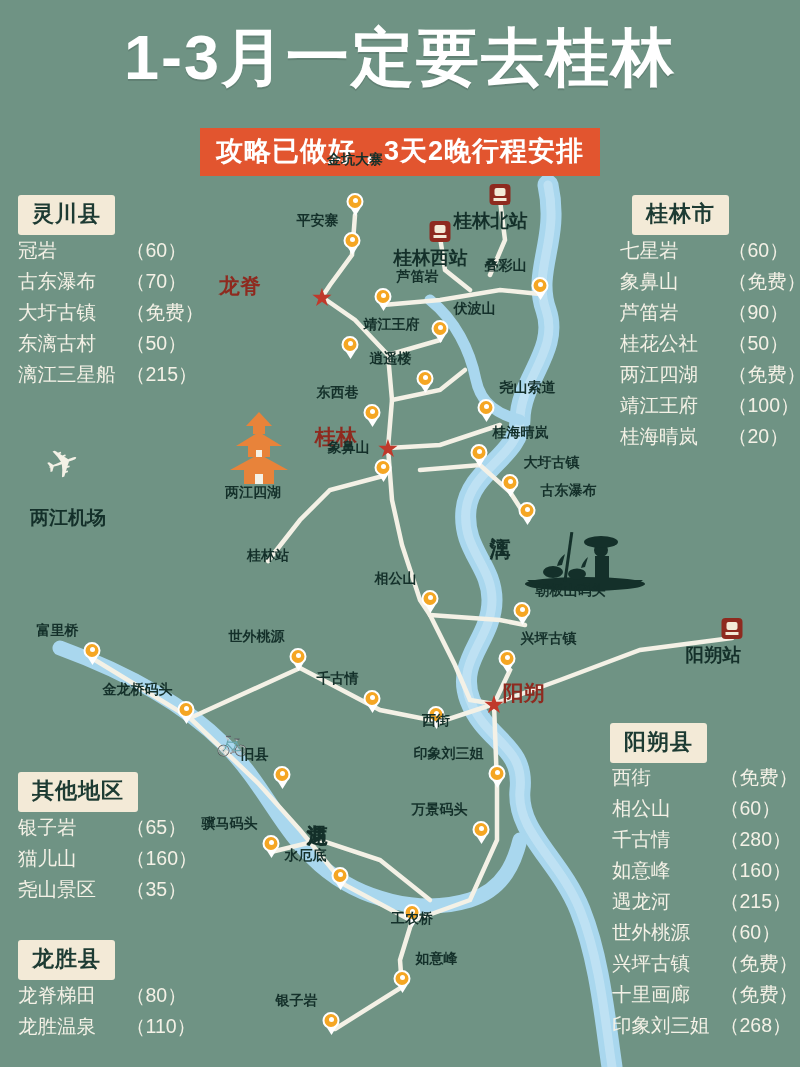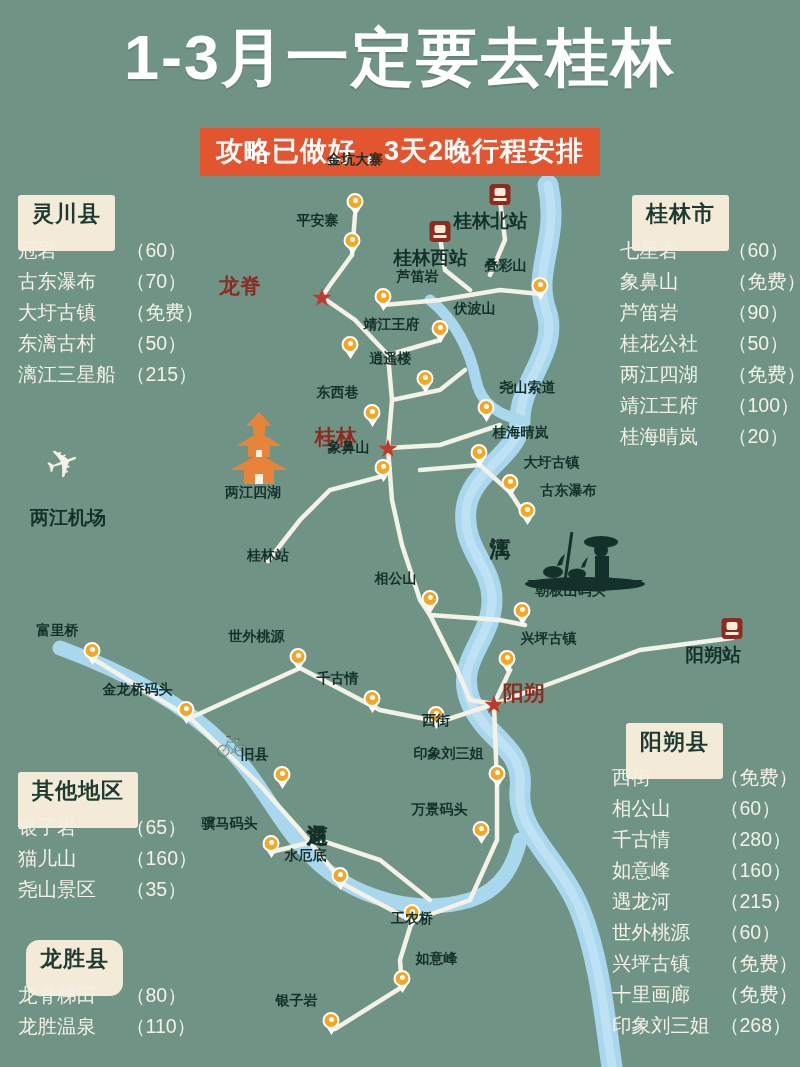--- a/index.html
+++ b/index.html
@@ -24,21 +24,21 @@
   }
   .subtitle{
     display:inline-block;background:#e2552f;color:#fff;
     font-size:27px;font-weight:bold;padding:5px 16px 7px 16px;
     letter-spacing:1px;
   }
 
   
   .legend-head{
     position:absolute;background:#f3ead7;color:#1d3b33;
-    font-size:22px;font-weight:bold;padding:4px 14px 22px 14px;
+    font-size:22px;font-weight:bold;padding:4px 14px 6px 14px;
     border-radius:3px;letter-spacing:1px;
   }
   .legend-list{position:absolute;font-size:19.5px;line-height:31px;color:#f4f1e6;}
   .legend-row{display:flex;white-space:nowrap;}
   .legend-name{display:inline-block;min-width:108px;}
   .legend-price{display:inline-block;}
 
   
   .river{position:absolute;left:0;top:0;}
 
@@ -214,21 +214,21 @@
     <div class="legend-row">
         <span class="legend-name">靖江王府</span>
         <span class="legend-price">（100）</span>
       </div>
     <div class="legend-row">
         <span class="legend-name">桂海晴岚</span>
         <span class="legend-price">（20）</span>
       </div>
   </div>
 
-  <div class="legend-head" style="left:610px;top:723px;margin-left:16px;">阳朔县</div>
+  <div class="legend-head" style="left:610px;top:723px;">阳朔县</div>
   <div class="legend-list" style="left:612px;top:762px;">
     <div class="legend-row">
         <span class="legend-name">西街</span>
         <span class="legend-price">（免费）</span>
       </div>
     <div class="legend-row">
         <span class="legend-name">相公山</span>
         <span class="legend-price">（60）</span>
       </div>
     <div class="legend-row">
@@ -270,21 +270,21 @@
     <div class="legend-row">
         <span class="legend-name">猫儿山</span>
         <span class="legend-price">（160）</span>
       </div>
     <div class="legend-row">
         <span class="legend-name">尧山景区</span>
         <span class="legend-price">（35）</span>
       </div>
   </div>
 
-  <div class="legend-head" style="left:26px;top:940px;border-radius:13px;">龙胜县</div>
+  <div class="legend-head" style="left:18px;top:940px;">龙胜县</div>
   <div class="legend-list" style="left:18px;top:980px;">
     <div class="legend-row">
         <span class="legend-name">龙脊梯田</span>
         <span class="legend-price">（80）</span>
       </div>
     <div class="legend-row">
         <span class="legend-name">龙胜温泉</span>
         <span class="legend-price">（110）</span>
       </div>
   </div>

